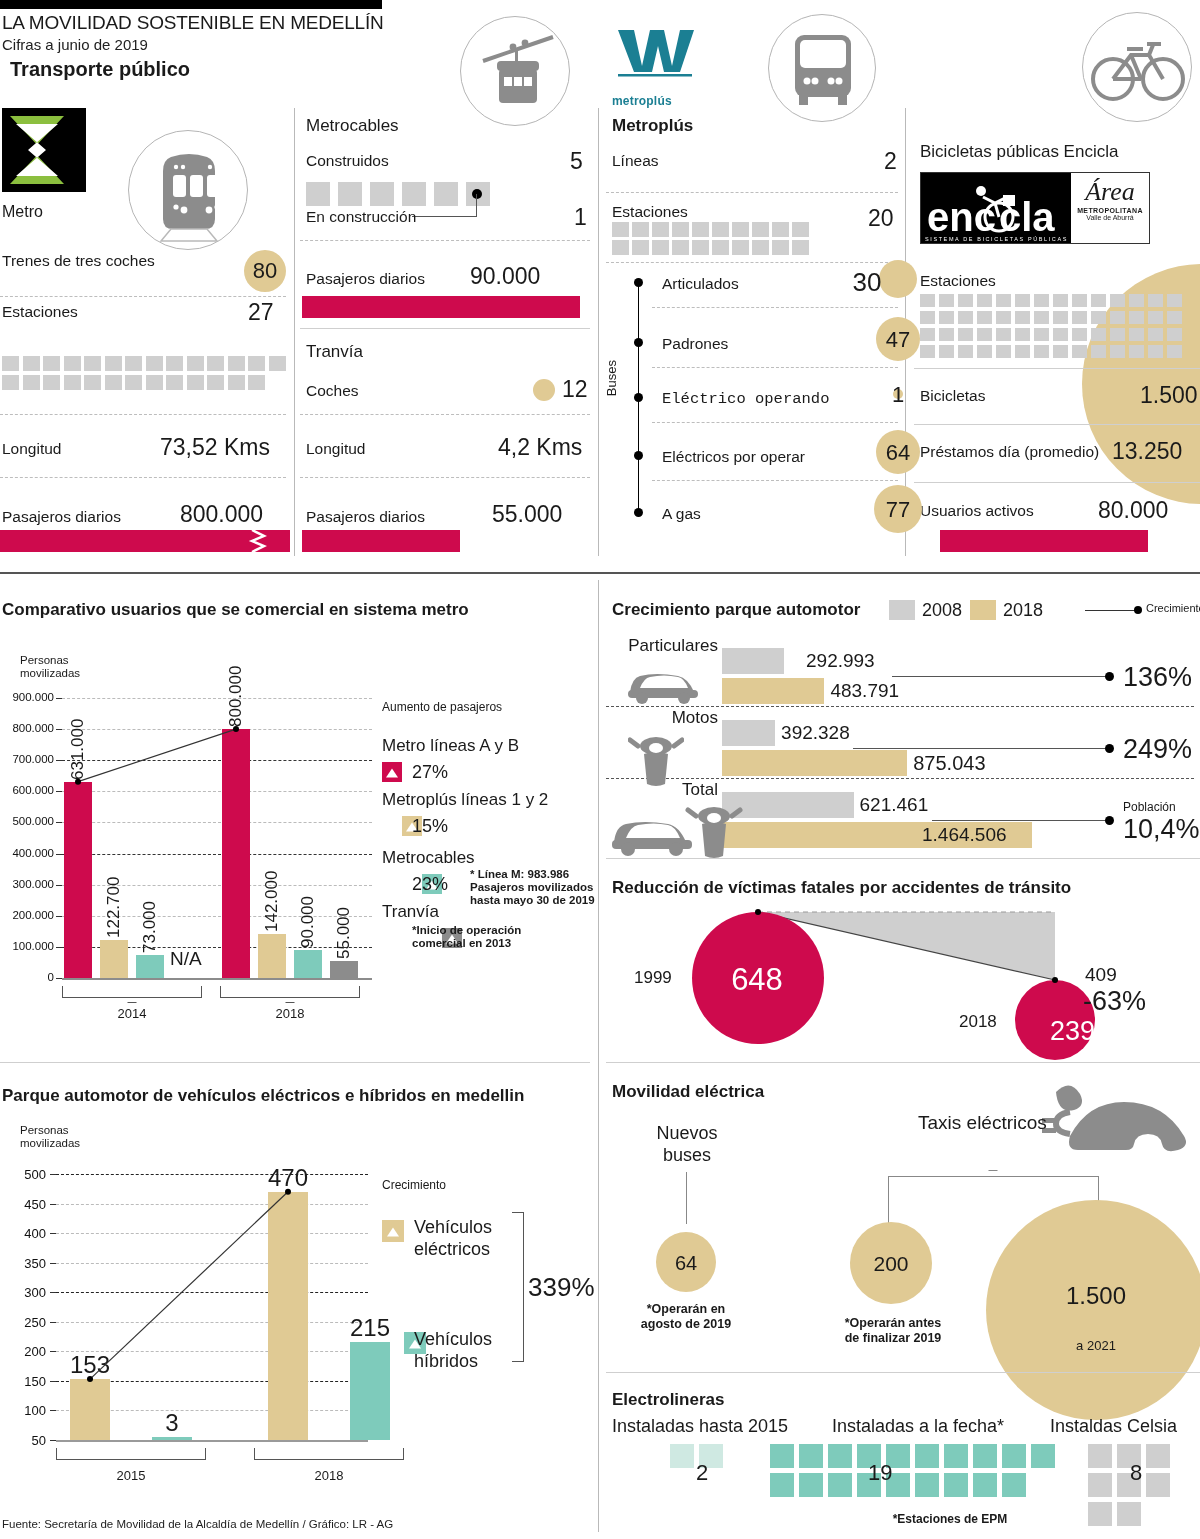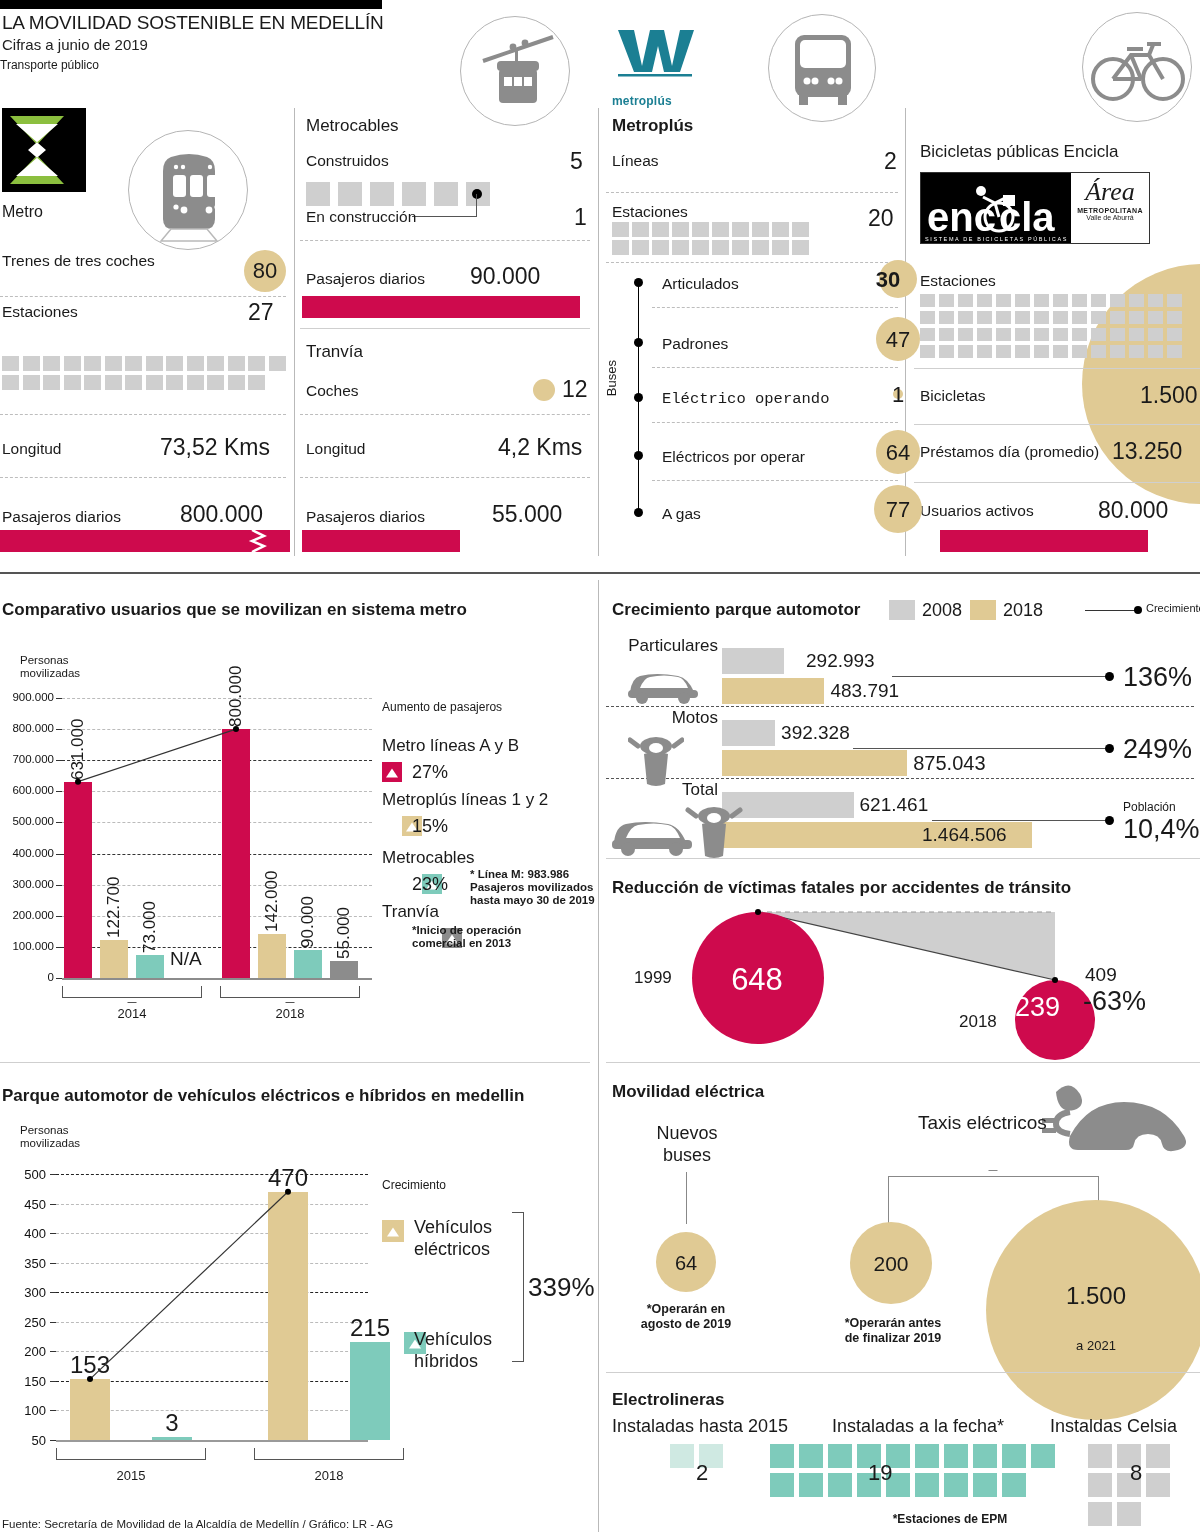--- a/index.html
+++ b/index.html
@@ -13,21 +13,21 @@
   .crimson { background:#ce0a4d; }
   .tan { background:#e0ca94; }
   .lgrey { background:#cfcfcf; }
 
   
   #top-rule { left:0; top:0; width:382px; height:9px; background:#000; }
 
   
   #title { left:2px; top:12px; font-size:19px; font-weight:normal; letter-spacing:-0.2px; }
   #subtitle { left:2px; top:36px; font-size:15px; color:#222; }
-  #sect-transporte { left:0; top:58px; font-size:12px; font-weight:normal; }
+  #sect-transporte { left:10px; top:58px; font-size:20px; font-weight:bold; }
 
   
   .icircle { border-radius:50%; border:1px solid #b5b5b5; background:#fff; }
 
   
   .vline { width:1px; background:#b9b9b9; }
   .hline { height:1px; background:#6b6b6b; }
   .dash { border-top:1px dashed #bdbdbd; height:0; }
   .solidthin { border-top:1px solid #cfcfcf; height:0; }
 
@@ -347,21 +347,21 @@
 <div class="abs rowlabel" style="left:920px;top:443px;">Préstamos día (promedio)</div>
 <div class="abs rowvalbig" style="left:1112px;top:438px;">13.250</div>
 <div class="abs solidthin" style="left:914px;top:482px;width:286px;"></div>
 <div class="abs rowlabel" style="left:920px;top:502px;">Usuarios activos</div>
 <div class="abs rowvalbig" style="left:1098px;top:497px;">80.000</div>
 <div class="abs crimson" style="left:940px;top:530px;width:208px;height:22px;"></div>
 
 <div class="abs hline" style="left:0;top:572px;width:1200px;height:2px;background:#555;"></div>
 <div class="abs vline" style="left:598px;top:580px;height:952px;"></div>
 
-<div class="abs sectitle" style="left:2px;top:600px;">Comparativo usuarios que se movilizan en sistema metro</div>
+<div class="abs sectitle" style="left:2px;top:600px;">Comparativo usuarios que se comercial en sistema metro</div>
 <div class="abs" style="left:20px;top:654px;font-size:11.5px;line-height:13px;">Personas<br>movilizadas</div>
 <div id="chart1" class="abs" style="left:0;top:680px;width:600px;height:350px;"><div class="abs ylab" style="left: 0px; top: 291px; width: 54px;">0</div><div class="abs" style="left: 56px; top: 298px; width: 6px; height: 0px; border-top: 1px solid rgb(51, 51, 51);"></div><div class="abs" style="left: 62px; top: 266.889px; width: 310px; height: 0px; border-top: 1.4px dashed rgb(51, 51, 51);"></div><div class="abs ylab" style="left: 0px; top: 259.889px; width: 54px;">100.000</div><div class="abs" style="left: 56px; top: 266.889px; width: 6px; height: 0px; border-top: 1px solid rgb(51, 51, 51);"></div><div class="abs" style="left: 62px; top: 235.778px; width: 310px; height: 0px; border-top: 1px dashed rgb(187, 187, 187);"></div><div class="abs ylab" style="left: 0px; top: 228.778px; width: 54px;">200.000</div><div class="abs" style="left: 56px; top: 235.778px; width: 6px; height: 0px; border-top: 1px solid rgb(51, 51, 51);"></div><div class="abs" style="left: 62px; top: 204.667px; width: 310px; height: 0px; border-top: 1px dashed rgb(187, 187, 187);"></div><div class="abs ylab" style="left: 0px; top: 197.667px; width: 54px;">300.000</div><div class="abs" style="left: 56px; top: 204.667px; width: 6px; height: 0px; border-top: 1px solid rgb(51, 51, 51);"></div><div class="abs" style="left: 62px; top: 173.556px; width: 310px; height: 0px; border-top: 1.4px dashed rgb(51, 51, 51);"></div><div class="abs ylab" style="left: 0px; top: 166.556px; width: 54px;">400.000</div><div class="abs" style="left: 56px; top: 173.556px; width: 6px; height: 0px; border-top: 1px solid rgb(51, 51, 51);"></div><div class="abs" style="left: 62px; top: 142.444px; width: 310px; height: 0px; border-top: 1px dashed rgb(187, 187, 187);"></div><div class="abs ylab" style="left: 0px; top: 135.444px; width: 54px;">500.000</div><div class="abs" style="left: 56px; top: 142.444px; width: 6px; height: 0px; border-top: 1px solid rgb(51, 51, 51);"></div><div class="abs" style="left: 62px; top: 111.333px; width: 310px; height: 0px; border-top: 1px dashed rgb(187, 187, 187);"></div><div class="abs ylab" style="left: 0px; top: 104.333px; width: 54px;">600.000</div><div class="abs" style="left: 56px; top: 111.333px; width: 6px; height: 0px; border-top: 1px solid rgb(51, 51, 51);"></div><div class="abs" style="left: 62px; top: 80.2222px; width: 310px; height: 0px; border-top: 1.4px dashed rgb(51, 51, 51);"></div><div class="abs ylab" style="left: 0px; top: 73.2222px; width: 54px;">700.000</div><div class="abs" style="left: 56px; top: 80.2222px; width: 6px; height: 0px; border-top: 1px solid rgb(51, 51, 51);"></div><div class="abs" style="left: 62px; top: 49.1111px; width: 310px; height: 0px; border-top: 1px dashed rgb(187, 187, 187);"></div><div class="abs ylab" style="left: 0px; top: 42.1111px; width: 54px;">800.000</div><div class="abs" style="left: 56px; top: 49.1111px; width: 6px; height: 0px; border-top: 1px solid rgb(51, 51, 51);"></div><div class="abs" style="left: 62px; top: 18px; width: 310px; height: 0px; border-top: 1px dashed rgb(187, 187, 187);"></div><div class="abs ylab" style="left: 0px; top: 11px; width: 54px;">900.000</div><div class="abs" style="left: 56px; top: 18px; width: 6px; height: 0px; border-top: 1px solid rgb(51, 51, 51);"></div><div class="abs" style="left: 62px; top: 298px; width: 310px; height: 2px; background: rgb(140, 140, 140);"></div><div class="abs" style="left: 64px; top: 101.689px; width: 28px; height: 196.311px; background: rgb(206, 10, 77);"></div><div class="abs vnum" style="left: 68px; top: 5.68889px; height: 94px;">631.000</div><div class="abs" style="left: 100px; top: 259.827px; width: 28px; height: 38.1733px; background: rgb(224, 202, 148);"></div><div class="abs vnum" style="left: 104px; top: 163.827px; height: 94px;">122.700</div><div class="abs" style="left: 136px; top: 275.289px; width: 28px; height: 22.7111px; background: rgb(126, 203, 187);"></div><div class="abs vnum" style="left: 140px; top: 179.289px; height: 94px;">73.000</div><div class="abs" style="left: 170px; top: 268px; font-size: 19px;">N/A</div><div class="abs" style="left: 62px; top: 306px; width: 140px; height: 12px; border-right: 1px solid rgb(85, 85, 85); border-bottom: 1px solid rgb(85, 85, 85); border-left: 1px solid rgb(85, 85, 85); border-image: initial; border-top: none;"></div><div class="abs" style="left: 127px; top: 316px; width: 10px; height: 7px; border-right: 1px solid transparent; border-bottom: 1px solid rgb(85, 85, 85); border-left: 1px solid transparent; border-image: initial; border-top: none; transform: skewY(0deg);"></div><div class="abs" style="left: 62px; top: 326px; width: 140px; text-align: center; font-size: 13px;">2014</div><div class="abs" style="left: 222px; top: 49.1111px; width: 28px; height: 248.889px; background: rgb(206, 10, 77);"></div><div class="abs vnum" style="left: 226px; top: -46.8889px; height: 94px;">800.000</div><div class="abs" style="left: 258px; top: 253.822px; width: 28px; height: 44.1778px; background: rgb(224, 202, 148);"></div><div class="abs vnum" style="left: 262px; top: 157.822px; height: 94px;">142.000</div><div class="abs" style="left: 294px; top: 270px; width: 28px; height: 28px; background: rgb(126, 203, 187);"></div><div class="abs vnum" style="left: 298px; top: 174px; height: 94px;">90.000</div><div class="abs" style="left: 330px; top: 280.889px; width: 28px; height: 17.1111px; background: rgb(140, 140, 140);"></div><div class="abs vnum" style="left: 334px; top: 184.889px; height: 94px;">55.000</div><div class="abs" style="left: 220px; top: 306px; width: 140px; height: 12px; border-right: 1px solid rgb(85, 85, 85); border-bottom: 1px solid rgb(85, 85, 85); border-left: 1px solid rgb(85, 85, 85); border-image: initial; border-top: none;"></div><div class="abs" style="left: 285px; top: 316px; width: 10px; height: 7px; border-right: 1px solid transparent; border-bottom: 1px solid rgb(85, 85, 85); border-left: 1px solid transparent; border-image: initial; border-top: none; transform: skewY(0deg);"></div><div class="abs" style="left: 220px; top: 326px; width: 140px; text-align: center; font-size: 13px;">2018</div><svg width="600" height="340" style="position: absolute; left: 0px; top: 0px; pointer-events: none;">
       <line x1="78" y1="101.6888888888889" x2="236" y2="49.111111111111114" stroke="#333" stroke-width="1.2"></line>
       <circle cx="78" cy="101.6888888888889" r="3" fill="#000"></circle>
       <circle cx="236" cy="49.111111111111114" r="3" fill="#000"></circle>
     </svg><div class="abs" style="left: 382px; top: 20px; font-size: 12px;">Aumento de pasajeros</div><div class="abs" style="left: 382px; top: 56px; font-size: 17px;">Metro líneas A y B</div><div class="abs lg-swatch" style="left: 382px; top: 82px; background: rgb(206, 10, 77);"></div><div class="abs" style="left: 412px; top: 82px; font-size: 18px;">27%</div><div class="abs" style="left: 382px; top: 110px; font-size: 17px;">Metroplús líneas 1 y 2</div><div class="abs lg-swatch" style="left: 382px; top: 136px; background: rgb(224, 202, 148);"></div><div class="abs" style="left: 412px; top: 136px; font-size: 18px;">15%</div><div class="abs" style="left: 382px; top: 168px; font-size: 17px;">Metrocables</div><div class="abs lg-swatch" style="left: 382px; top: 194px; background: rgb(126, 203, 187);"></div><div class="abs" style="left: 412px; top: 194px; font-size: 18px;">23%</div><div class="abs" style="left: 470px; top: 188px; font-size: 11.5px; line-height: 13px; font-weight: bold; white-space: pre-line;">* Línea M: 983.986
 Pasajeros movilizados
 hasta mayo 30 de 2019</div><div class="abs" style="left: 382px; top: 222px; font-size: 17px;">Tranvía</div><div class="abs lg-swatch" style="left: 382px; top: 248px; background: rgb(140, 140, 140);"></div><div class="abs" style="left: 412px; top: 244px; font-size: 11.5px; line-height: 13px; font-weight: bold; white-space: pre-line;">*Inicio de operación
 comercial en 2013</div></div>
 
@@ -434,21 +434,21 @@
     <svg width="600" height="170" style="position: absolute; left: 0px; top: 0px;">
       <polygon points="158,12 455,12 455,80" fill="#cfcfcf"></polygon>
       <line x1="158" y1="12" x2="455" y2="12" stroke="#999" stroke-width="1" stroke-dasharray="5,4"></line>
       <line x1="158" y1="12" x2="455" y2="80" stroke="#444" stroke-width="1.2"></line>
       <circle cx="158" cy="78" r="66" fill="#ce0a4d"></circle>
       <circle cx="455" cy="120" r="40" fill="#ce0a4d"></circle>
       <circle cx="158" cy="12" r="3" fill="#000"></circle>
       <circle cx="455" cy="80" r="3" fill="#000"></circle>
     </svg>
     <div class="abs" style="left: 91px; top: 62px; width: 132px; text-align: center; font-size: 31px; color: rgb(255, 255, 255);">648</div>
-    <div class="abs" style="left: 415px; top: 92px; width: 80px; text-align: left; font-size: 27px; color: rgb(255, 255, 255);">239</div>
+    <div class="abs" style="left: 415px; top: 116px; width: 80px; text-align: right; font-size: 27px; color: rgb(255, 255, 255);">239</div>
     <div class="abs" style="left: 34px; top: 68px; font-size: 17px;">1999</div>
     <div class="abs" style="left: 359px; top: 112px; font-size: 17px;">2018</div>
     <div class="abs" style="left: 485px; top: 64px; font-size: 19px;">409</div>
     <div class="abs" style="left: 483px; top: 86px; font-size: 27px;">-63%</div>
   </div>
 
 <div class="abs solidthin" style="left:606px;top:1062px;width:594px;background:#7a7a7a;height:1px;"></div>
 <div class="abs solidthin" style="left:0;top:1062px;width:590px;background:#7a7a7a;height:1px;"></div>
 
 <div class="abs sectitle" style="left:2px;top:1086px;">Parque automotor de vehículos eléctricos e híbridos en medellin</div>
@@ -537,21 +537,21 @@
     </div>
     <div class="abs" style="left: 530px; top: 48px; font-size: 22px;">8</div>
     <div class="abs" style="left: 220px; top: 100px; width: 260px; text-align: center; font-size: 12px; font-weight: bold;">*Estaciones de EPM</div>
   </div>
 
 <div class="abs" id="footer">Fuente: Secretaría de Movilidad de la Alcaldía de Medellín / Gráfico: LR - AG</div>
 
 <div class="abs" style="left: 634px; top: 278px; width: 9px; height: 9px; border-radius: 50%; background: rgb(0, 0, 0);"></div>
 <div class="abs rowlabel" style="left: 662px; top: 275px;">Articulados</div>
 <div class="abs bubble" style="left: 879px; top: 260px; width: 38px; height: 38px;"></div>
-<div class="abs" style="left: 864px; top: 267px; width: 48px; text-align: center; font-size: 22px; font-weight: bold;">30</div>
+<div class="abs" style="left: 843px; top: 267px; width: 48px; text-align: center; font-size: 26px;">30</div>
 <div class="abs dash" style="left: 652px; top: 307px; width: 246px;"></div>
 <div class="abs" style="left: 634px; top: 338px; width: 9px; height: 9px; border-radius: 50%; background: rgb(0, 0, 0);"></div>
 <div class="abs rowlabel" style="left: 662px; top: 335px;">Padrones</div>
 <div class="abs bubble" style="left: 876px; top: 317px; width: 44px; height: 44px;"></div>
 <div class="abs" style="left: 874px; top: 327px; width: 48px; text-align: center; font-size: 22px;">47</div>
 <div class="abs dash" style="left: 652px; top: 367px; width: 246px;"></div>
 <div class="abs" style="left: 634px; top: 393px; width: 9px; height: 9px; border-radius: 50%; background: rgb(0, 0, 0);"></div>
 <div class="abs rowlabel" style="left: 662px; top: 390px; font-family: Liberation Mono, monospace;">Eléctrico operando</div>
 <div class="abs bubble" style="left: 893px; top: 389px; width: 10px; height: 10px;"></div>
 <div class="abs" style="left: 874px; top: 382px; width: 48px; text-align: center; font-size: 22px;">1</div>

